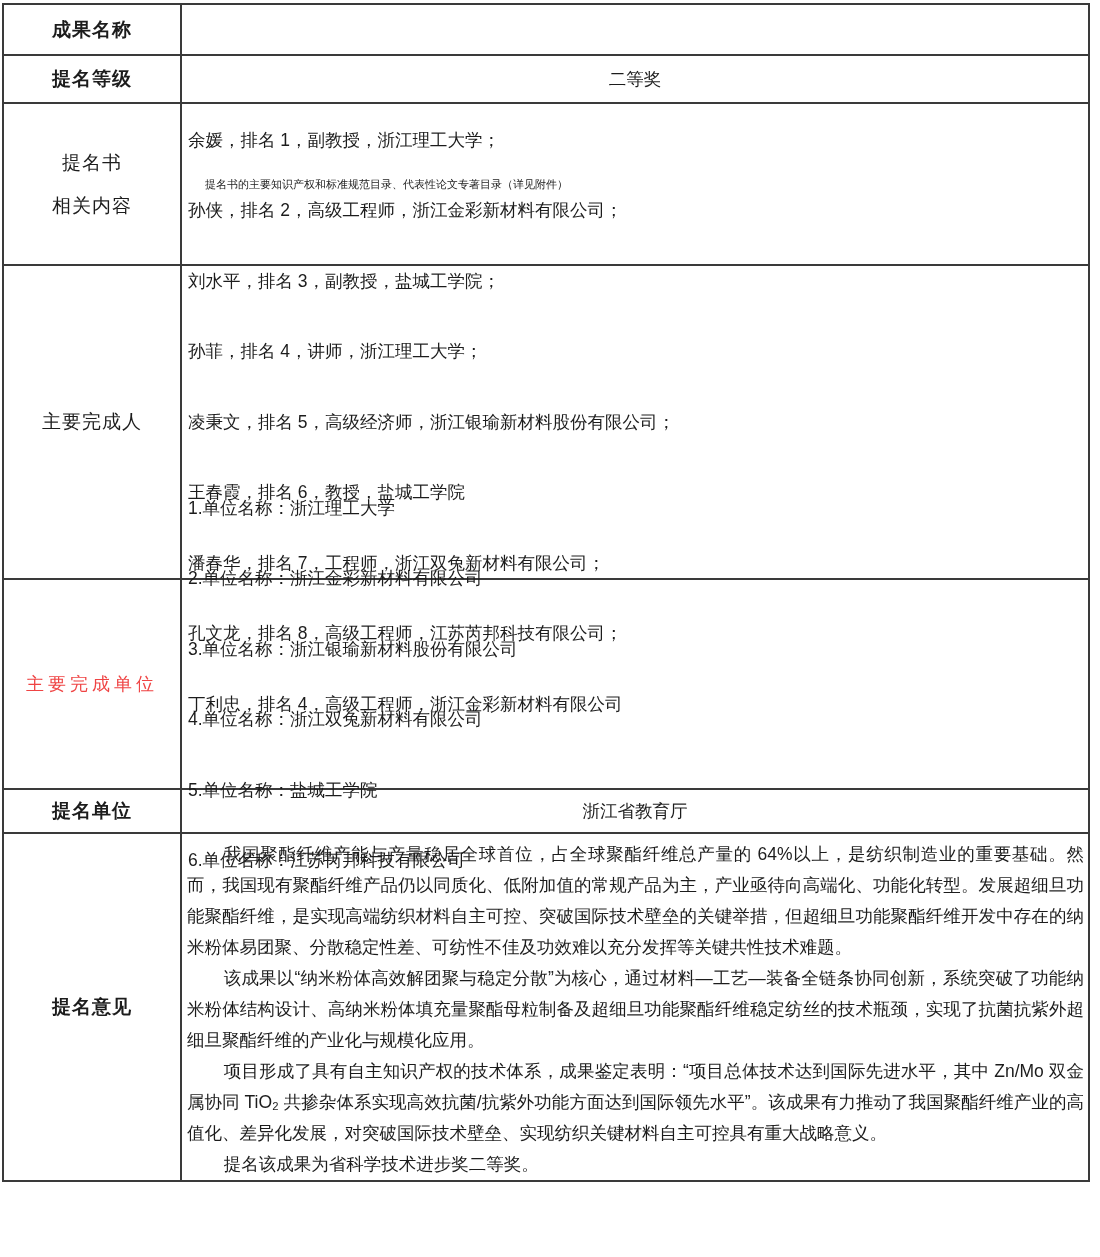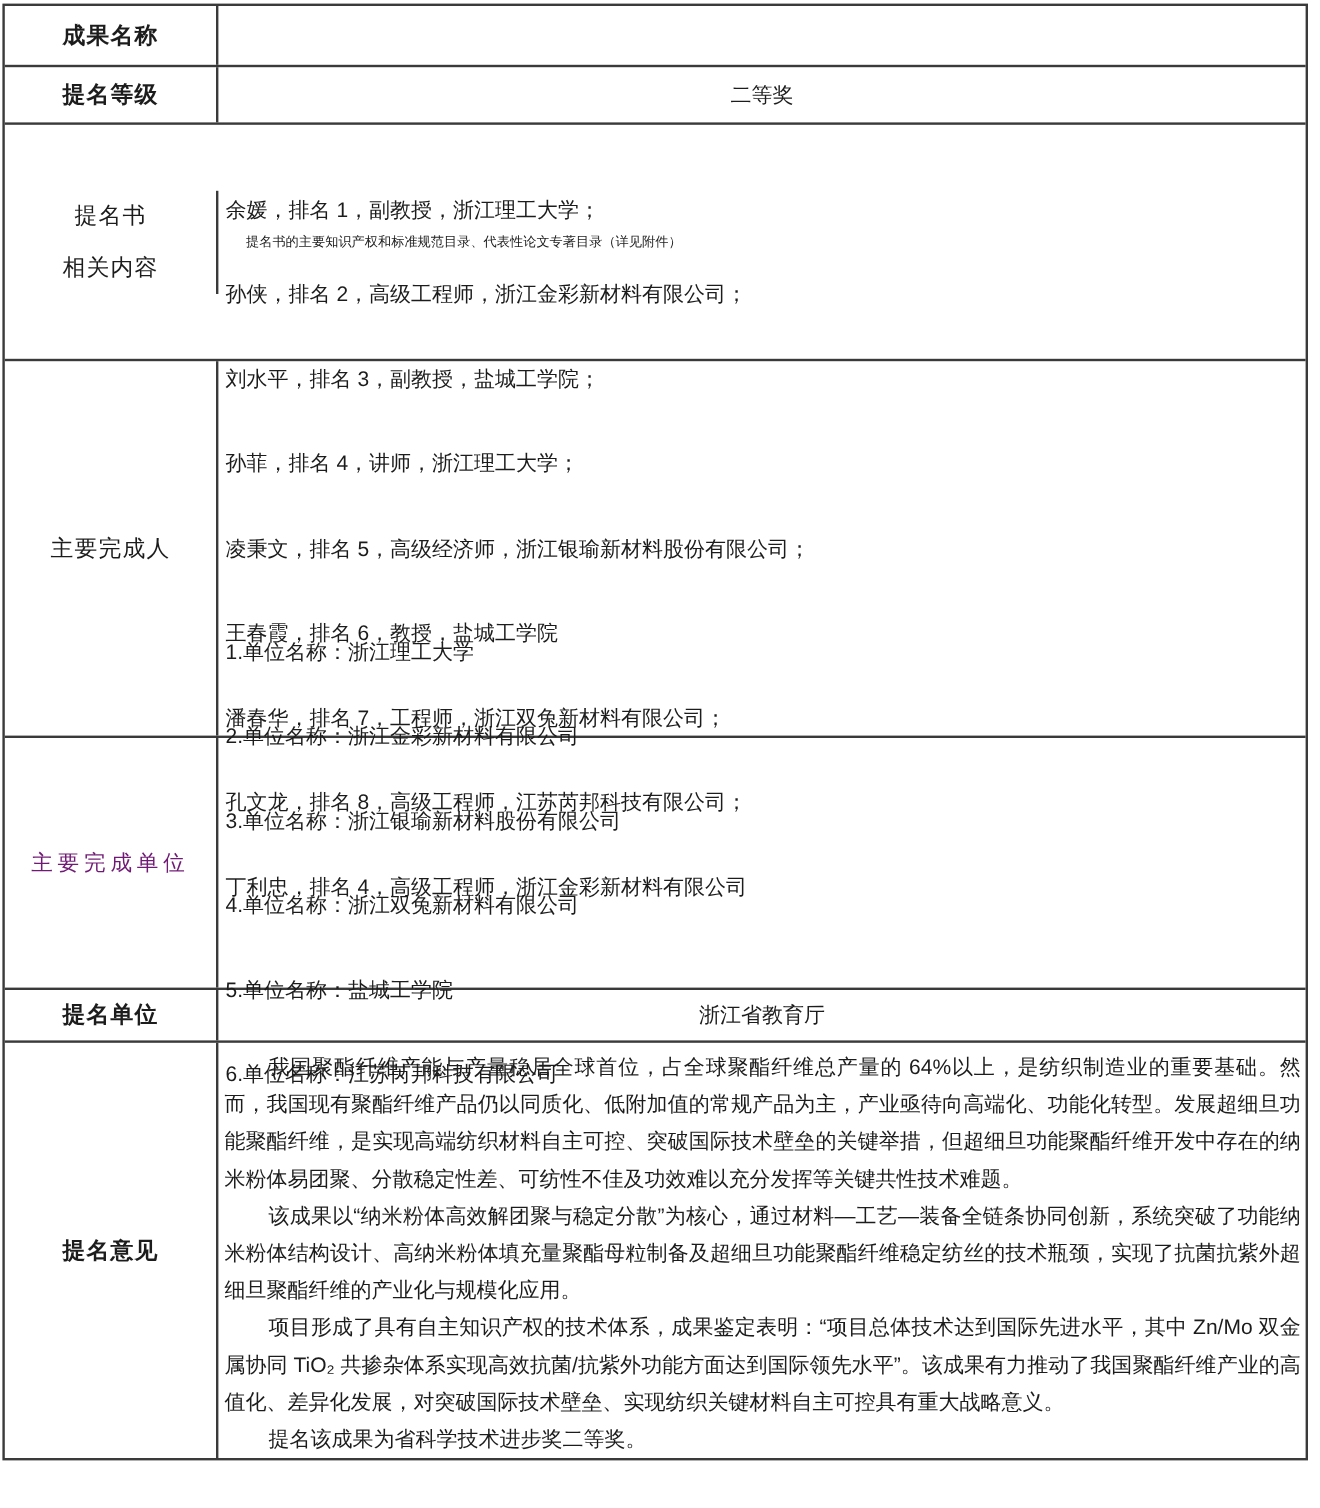--- a/index.html
+++ b/index.html
@@ -24,21 +24,21 @@
     display: flex; flex-direction: column;
     align-items: center; justify-content: center;
     text-align: center;
   }
   .lbl-bold   { font-weight: bold; font-size: 19px; letter-spacing: 1px; }
   .lbl-normal { font-weight: normal; font-size: 19px; letter-spacing: 1px; }
   .lbl-two-line div { line-height: 43px; font-size: 19px; }
   .lbl-serif {
     font-family: Liberation Sans, sans-serif;
     font-weight: normal; font-size: 18px;
-    letter-spacing: 4px; color: #701a75;
+    letter-spacing: 4px; color: #ef4444;
   }
   .content-cell { flex: 1 1 auto; min-width: 0; }
   .c-center {
     display: flex; align-items: center; justify-content: center;
     font-size: 17.5px;
   }
   .c-single-left {
     display: flex; align-items: center;
     padding-left: 23px; font-size: 11px;
   }
@@ -50,21 +50,21 @@
   .c-opinion {
     padding: 5px 4px 0 5px;
     font-size: 17.5px; line-height: 31px;
     text-align: justify;
   }
   .c-opinion p { text-indent: 2.1em; }
 
   
   .r1 { height: 49px; }
   .r2 { height: 48px; }
-  .r3 { height: 197px; align-items: center; }
+  .r3 { height: 162px; }
   .r4 { height: 314px; }
   .r5 { height: 210px; }
   .r6 { height: 44px; }
   .r7 { height: 348px; }
 </style>
 </head>
 <body>
 
 <div class="doc-table">
 

